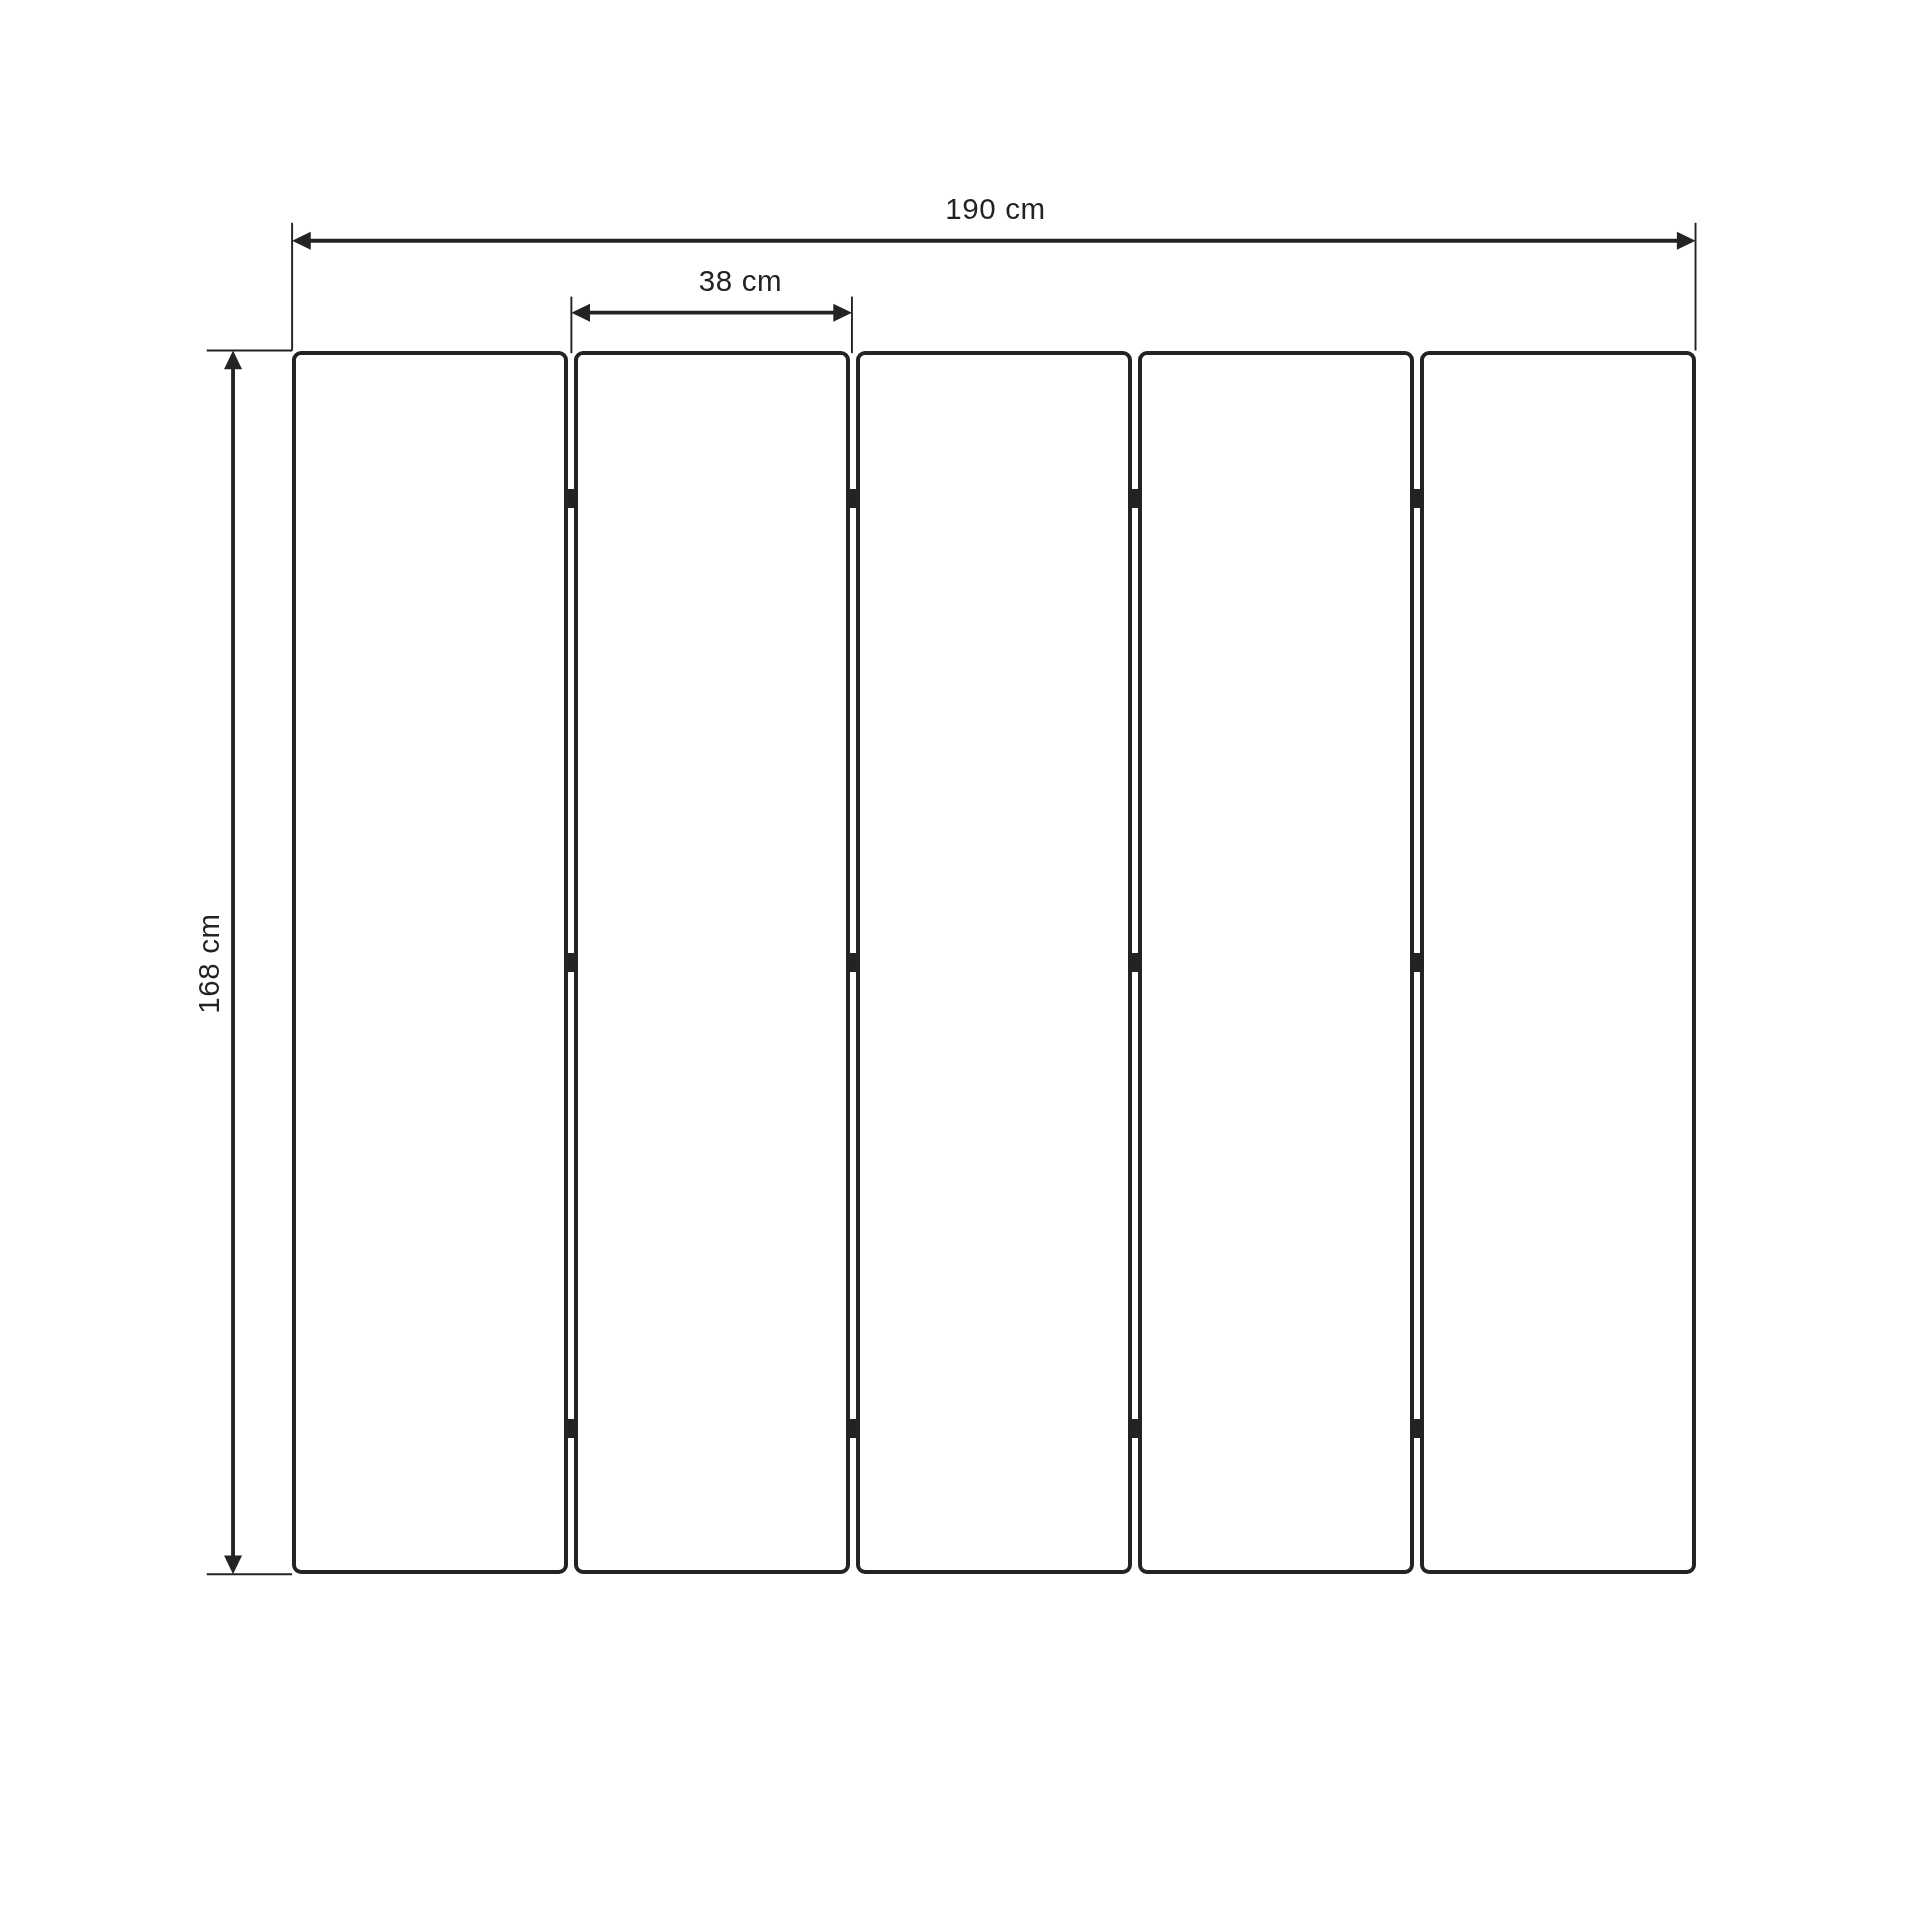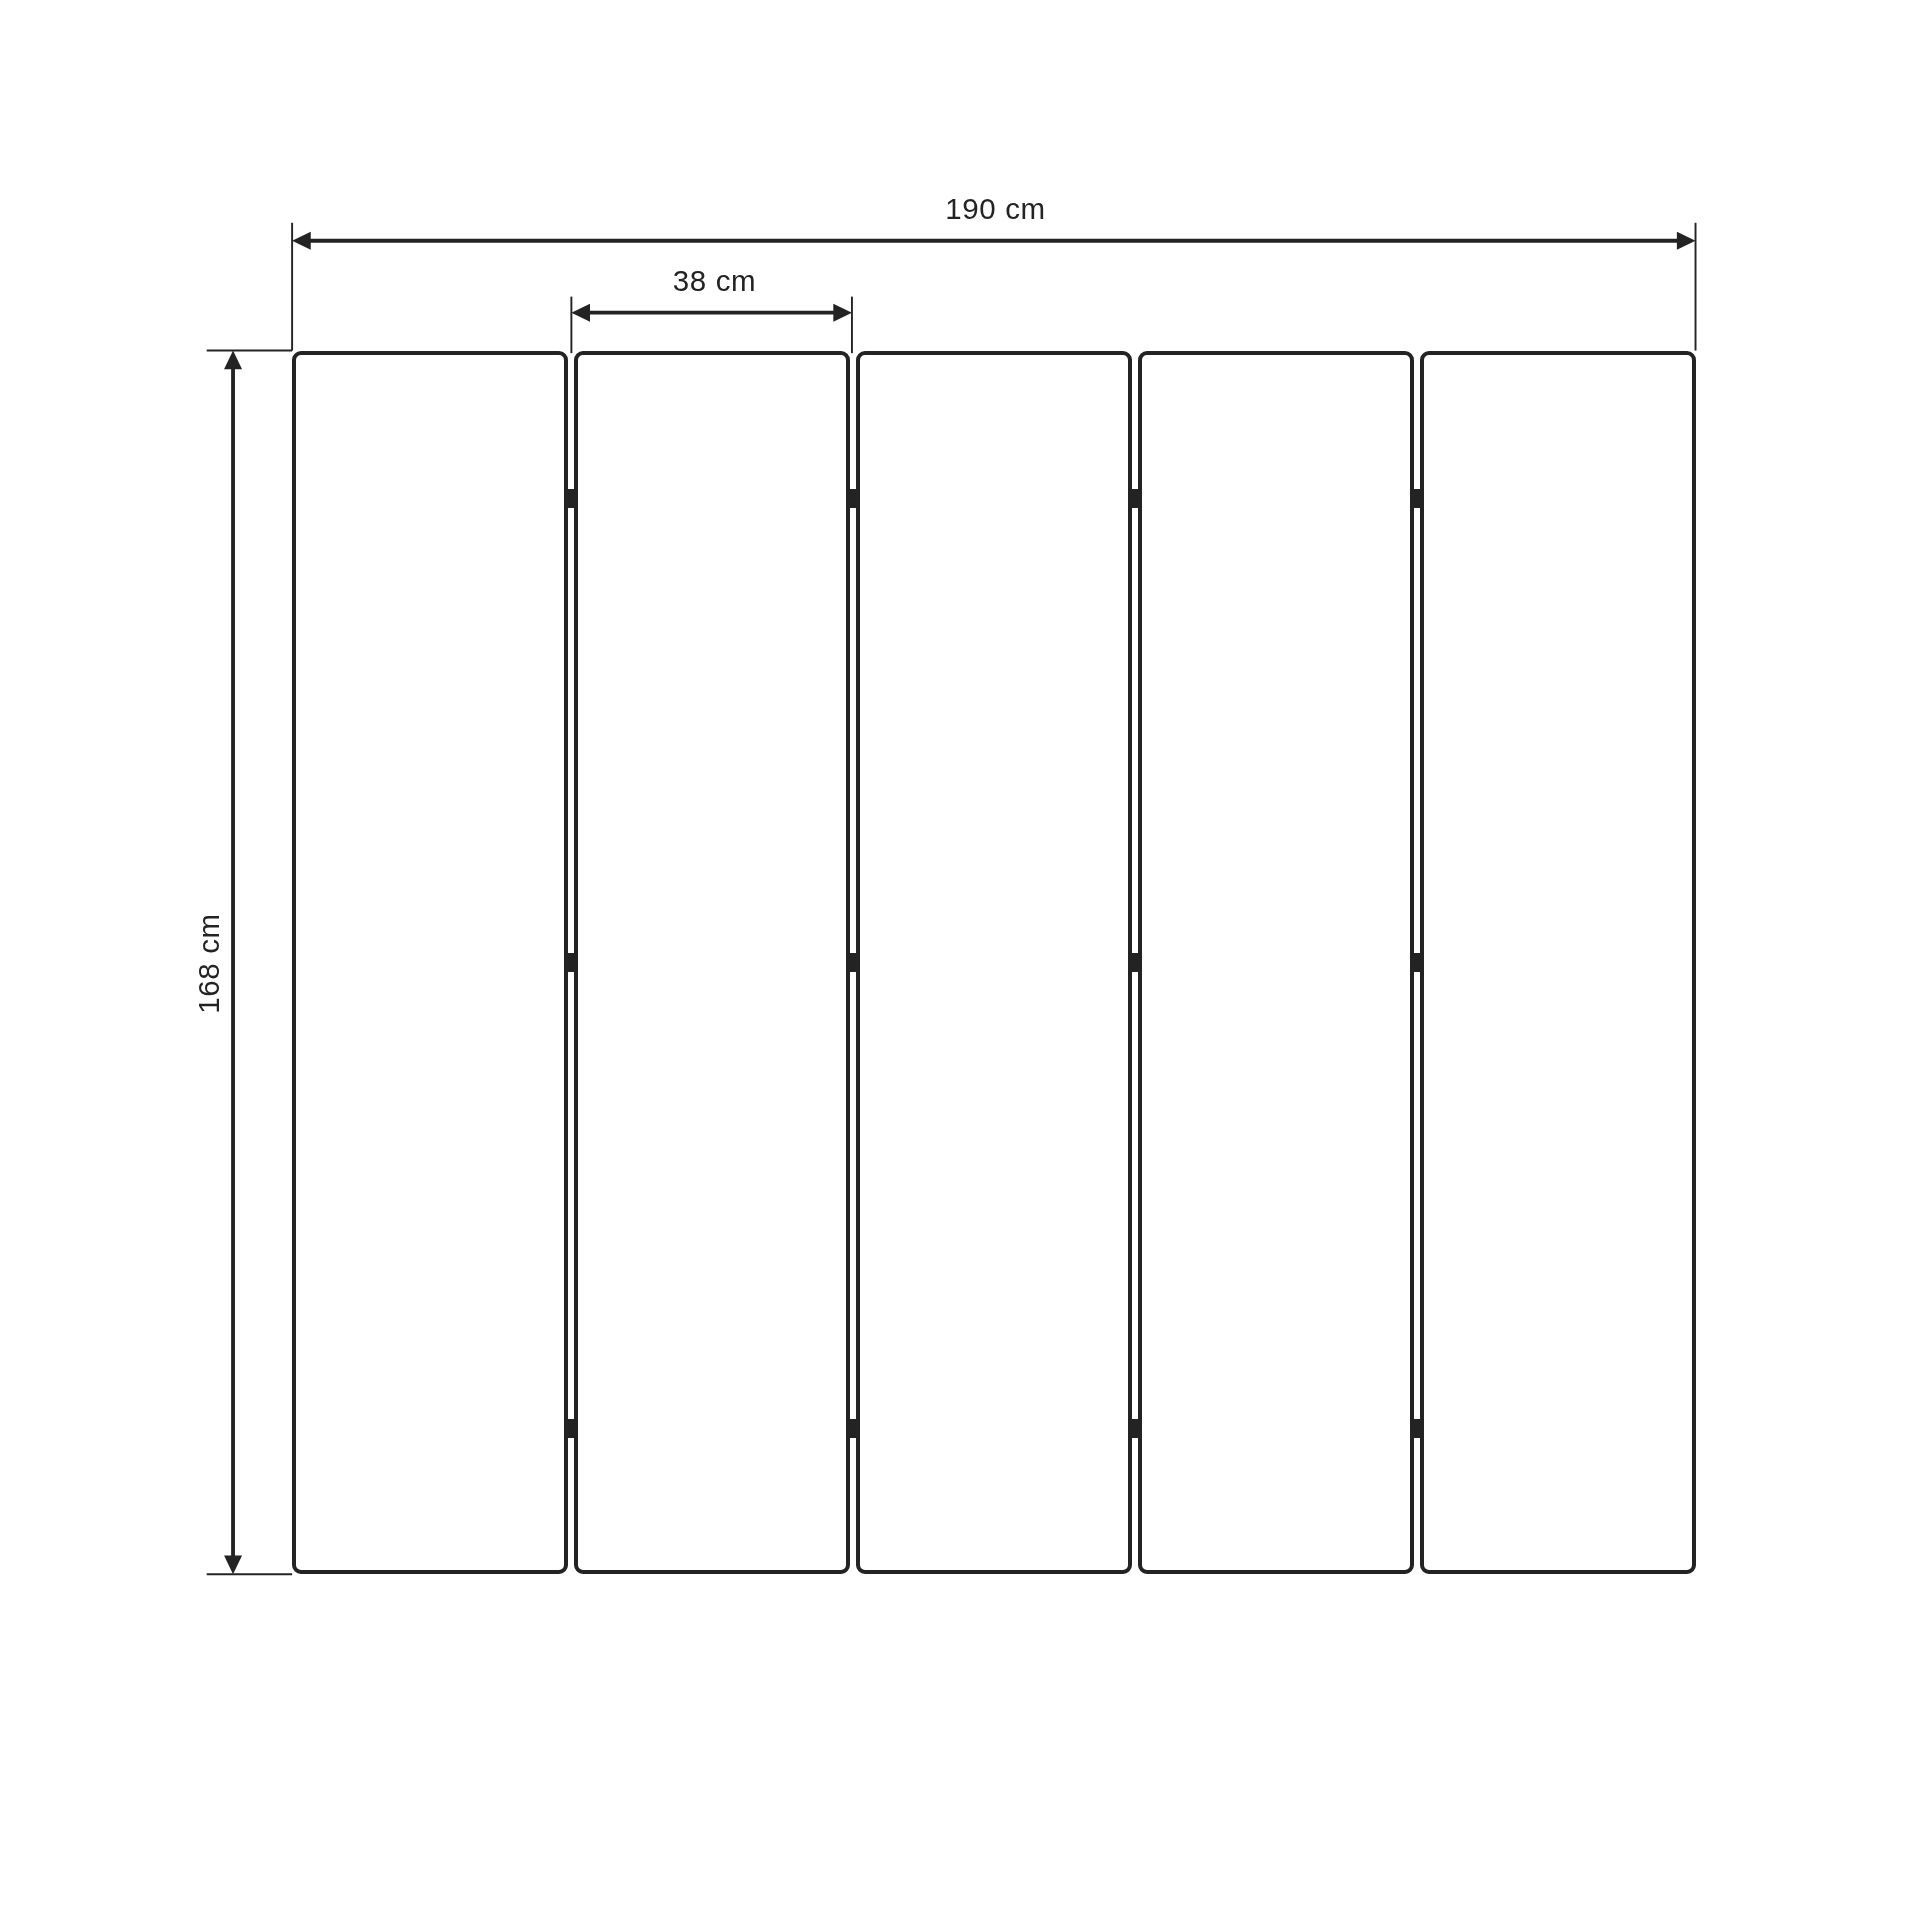--- a/index.html
+++ b/index.html
@@ -114,18 +114,18 @@
   <div class="hinge" style="left:1130px;top:489px"></div>
   <div class="hinge" style="left:1130px;top:953px"></div>
   <div class="hinge" style="left:1130px;top:1419px"></div>
 
   <div class="hinge" style="left:1412px;top:489px"></div>
   <div class="hinge" style="left:1412px;top:953px"></div>
   <div class="hinge" style="left:1412px;top:1419px"></div>
 
   <div class="dim-label" style="left:899px;top:193px">190 cm</div>
 
-  <div class="dim-label" style="left:618px;top:265px">38 cm</div>
+  <div class="dim-label" style="left:644px;top:265px">38 cm</div>
 
   <div class="dim-label vertical" style="left:112px;top:948px">168 cm</div>
 
 </div>
 
 
 </body></html>

